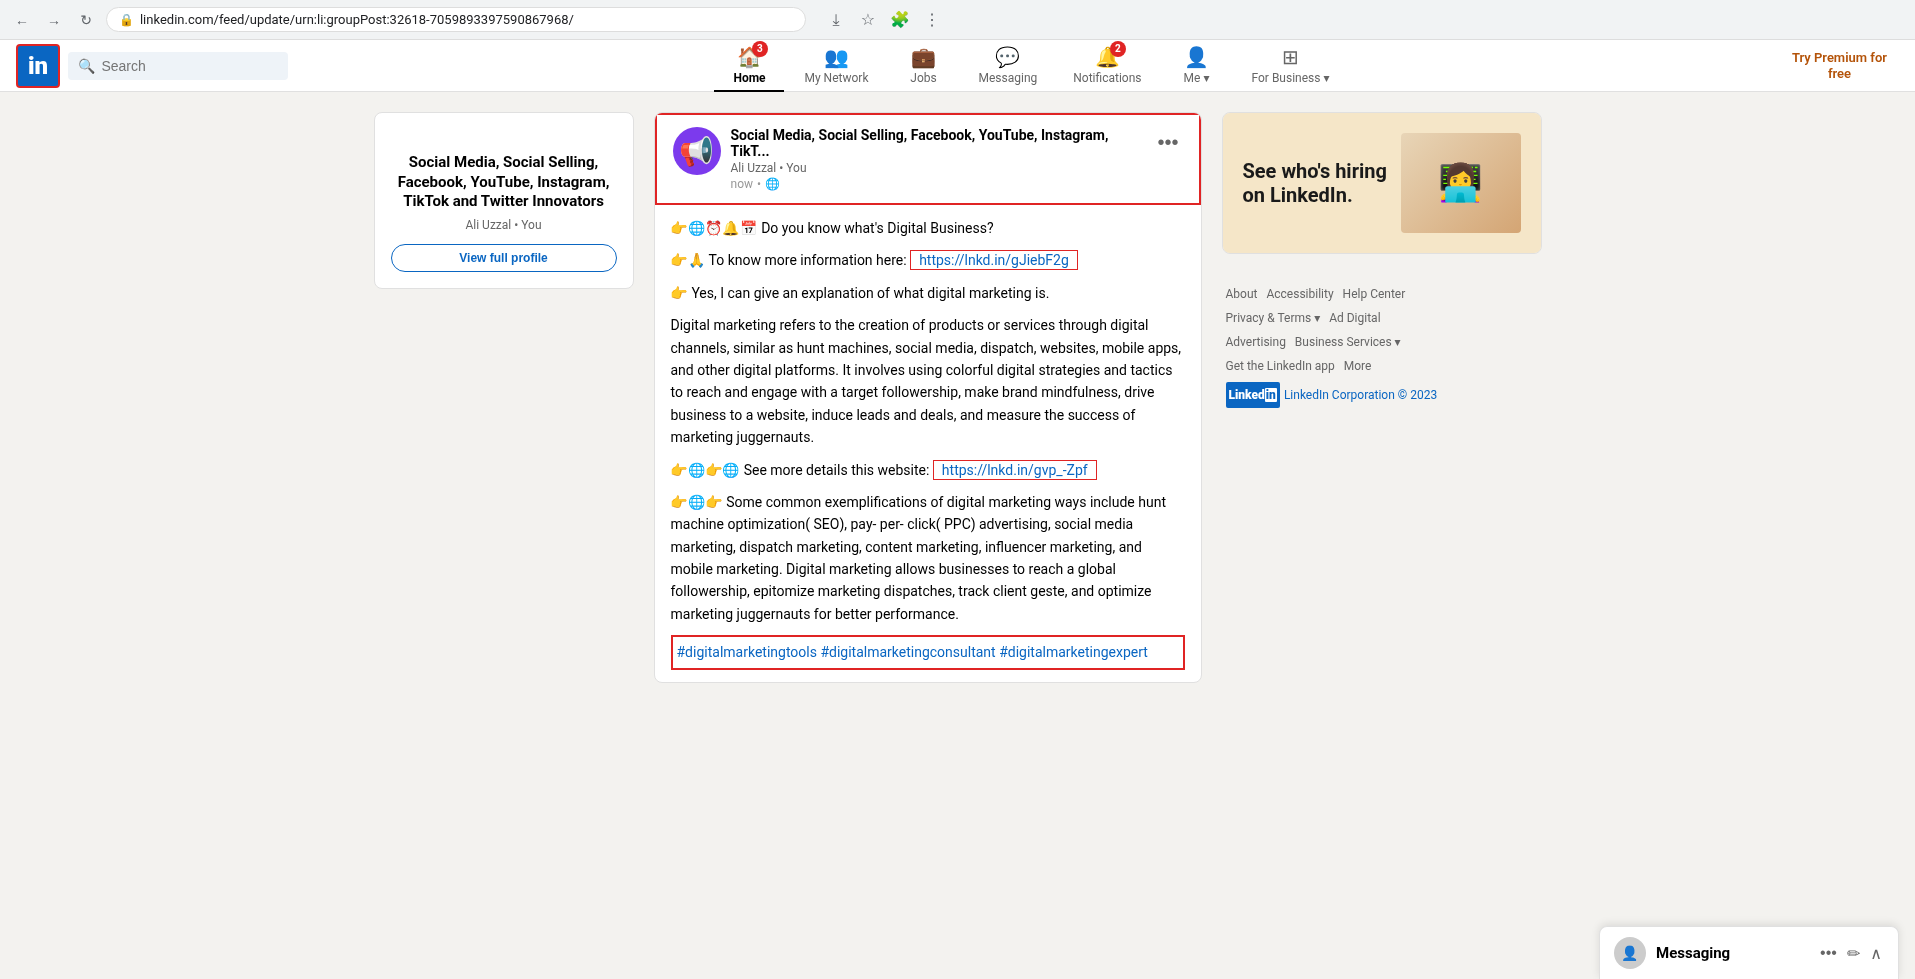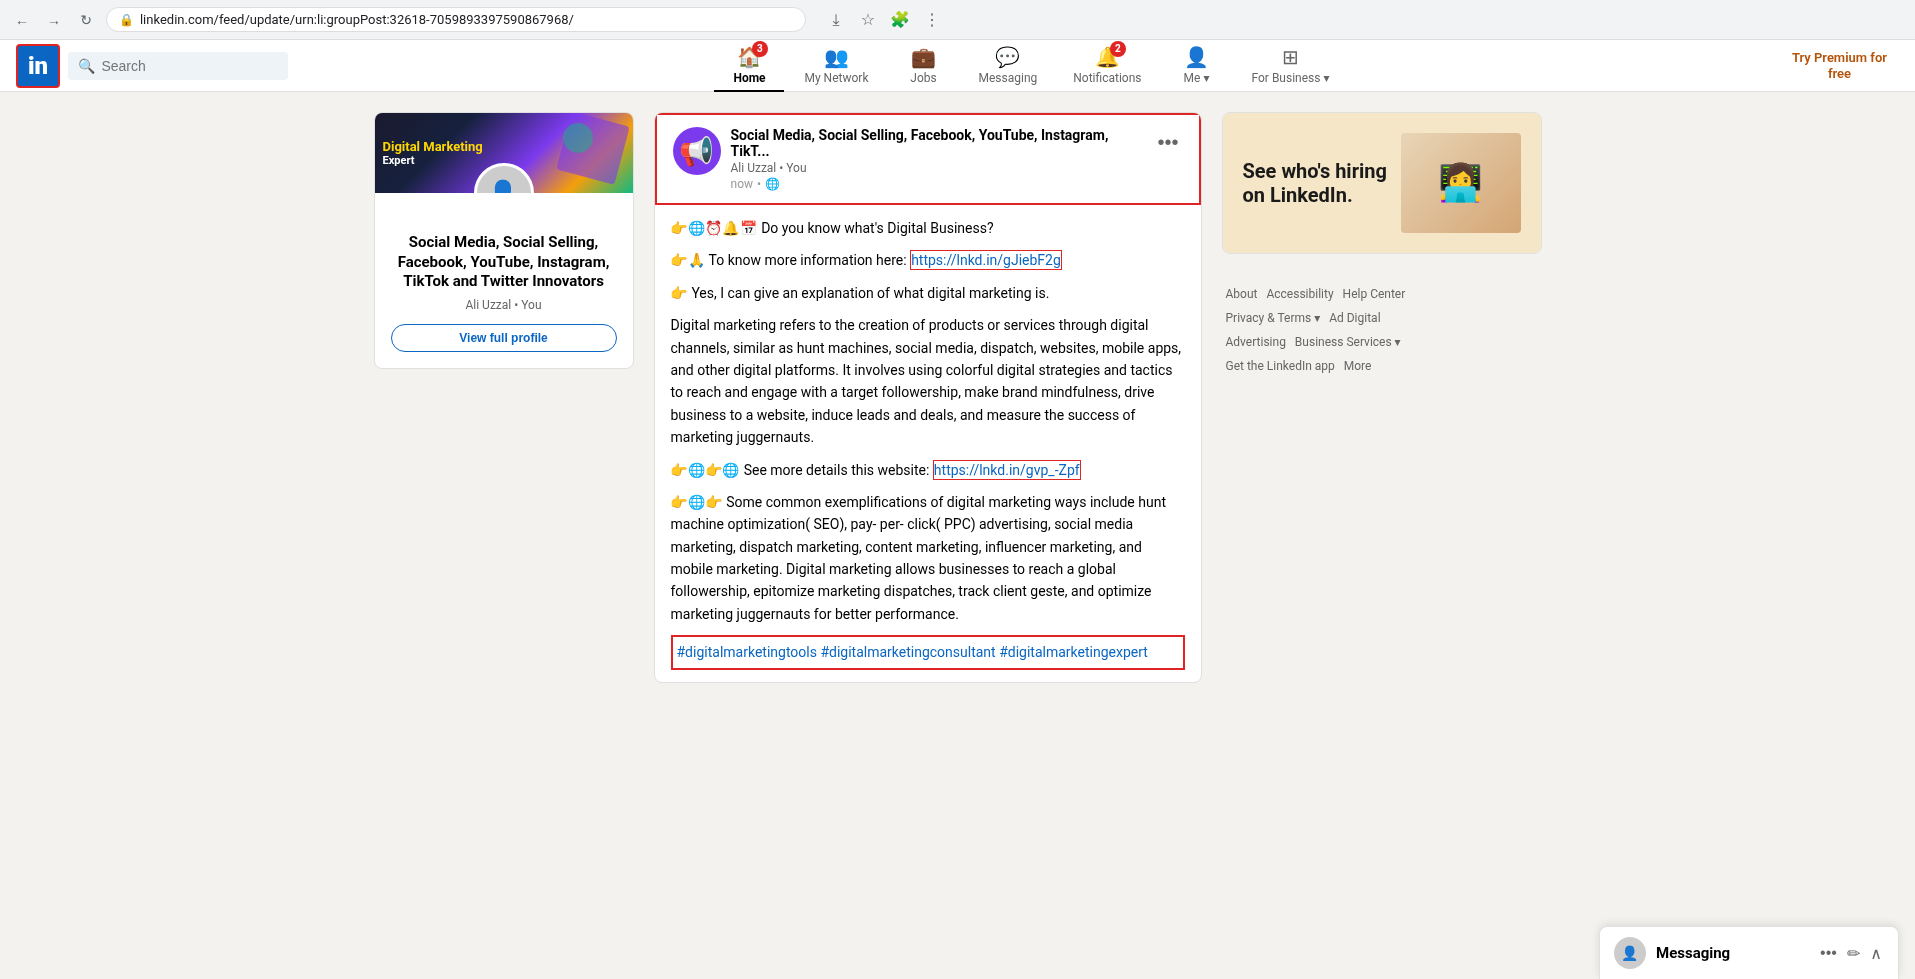--- a/index.html
+++ b/index.html
@@ -277,21 +277,21 @@
       padding: 12px 16px;
       line-height: 1.6;
       font-size: 14px;
       color: #000;
     }
     .post-body p { margin-bottom: 10px; }
     .post-link {
       color: #0a66c2;
       text-decoration: none;
       border: 1px solid #e02424;
-      padding: 1px 0;
+      padding: 1px 8px;
     }
     .post-hashtags {
       color: #0a66c2;
       font-size: 14px;
       margin-top: 8px;
     }
 
     
     .right-sidebar {
       width: 320px;
@@ -485,30 +485,20 @@
       <span>Try Premium for</span><br>
       <span>free</span>
     </a>
   </div>
 </nav>
 
 <div class="main-layout">
 
   <div class="left-sidebar">
     <div class="profile-card">
-      <div class="profile-banner">
-        <div class="profile-banner-text">
-          <span style="font-size:13px; color:#ffd700;">Digital Marketing</span><br>
-          <span style="font-size:11px;">Expert</span>
-        </div>
-
-        <div style="position:absolute;right:10px;top:5px;width:60px;height:60px;background:rgba(124,58,237,0.6);border-radius:4px;transform:rotate(15deg);"></div>
-        <div style="position:absolute;right:40px;top:10px;width:30px;height:30px;background:rgba(16,185,129,0.5);border-radius:50%;"></div>
-        <div class="profile-avatar">👤</div>
-      </div>
       <div class="profile-info">
         <div class="profile-name">Social Media, Social Selling, Facebook, YouTube, Instagram, TikTok and Twitter Innovators</div>
         <div class="profile-meta">Ali Uzzal • You</div>
         <button class="view-profile-btn">View full profile</button>
       </div>
     </div>
   </div>
 
   <div class="main-feed">
     <div class="post-card post-wrapper">
@@ -578,20 +568,24 @@
         <a href="#">Ad Digital</a>
       </div>
       <div>
         <a href="#">Advertising</a>
         <a href="#">Business Services ▾</a>
       </div>
       <div>
         <a href="#">Get the LinkedIn app</a>
         <a href="#">More</a>
       </div>
+      <div class="footer-brand">
+        <span class="li-logo">Linked<span style="background:#fff;color:#0a66c2;padding:0 1px;border-radius:1px;">in</span></span>
+        <span>LinkedIn Corporation © 2023</span>
+      </div>
     </div>
   </div>
 </div>
 
 <div class="messaging-widget">
   <div class="messaging-header">
     <div class="messaging-avatar">👤</div>
     <span class="messaging-title">Messaging</span>
     <div class="messaging-actions">
       <button class="messaging-action-btn">•••</button>

